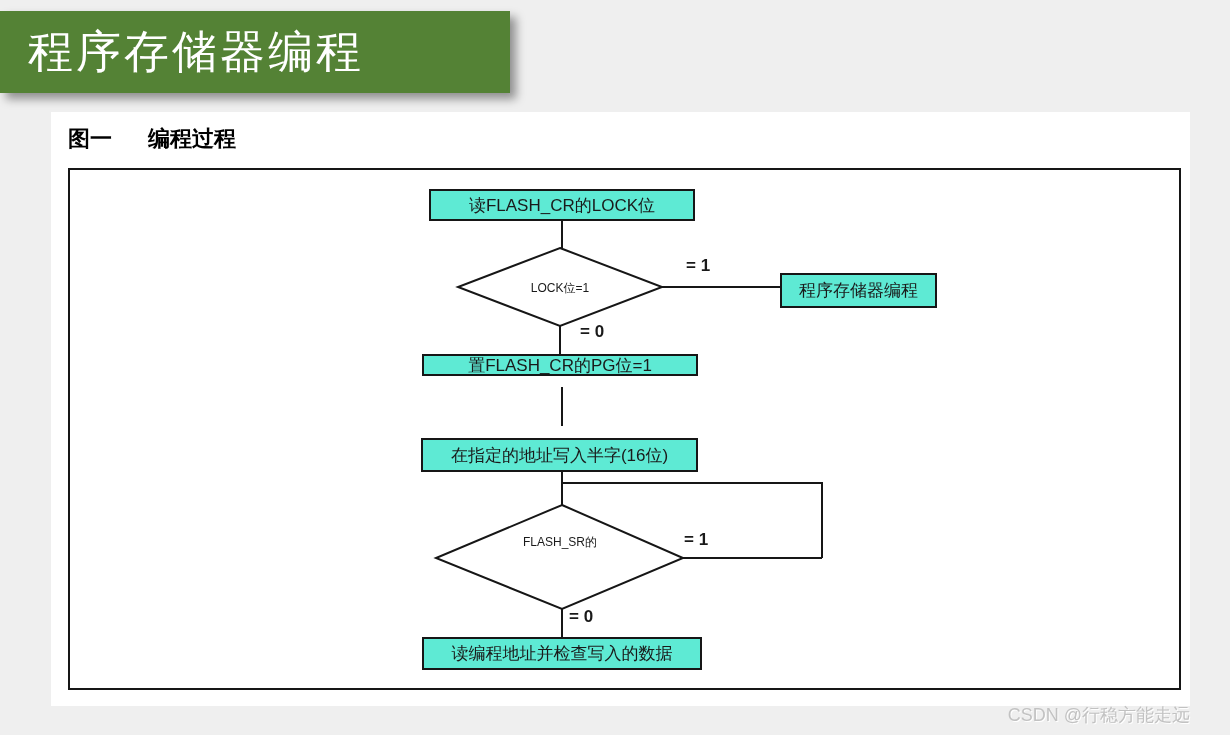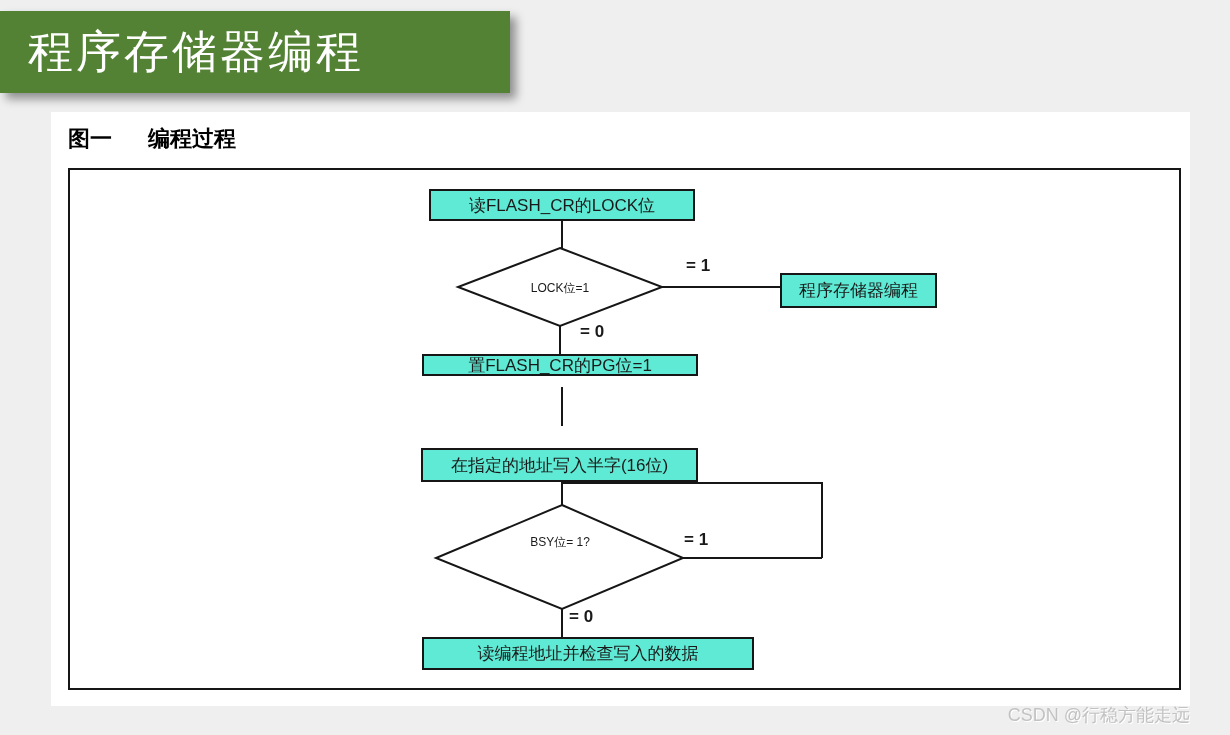--- a/index.html
+++ b/index.html
@@ -128,25 +128,25 @@
 <div class="dlabel" style="left:460px; top:277px; width:200px">LOCK位=1</div>
 
 <div class="blabel" style="left:686px; top:256px">= 1</div>
 
 <div class="node" style="left:780px; top:273px; width:157px; height:35px">程序存储器编程</div>
 
 <div class="blabel" style="left:580px; top:322px">= 0</div>
 
 <div class="node" style="left:422px; top:354px; width:276px; height:22px">置FLASH_CR的PG位=1</div>
 
-<div class="node" style="left:421px; top:448px; width:277px; height:34px">在指定的地址写入半字(16位)</div>
+<div class="node" style="left:421px; top:438px; width:277px; height:34px">在指定的地址写入半字(16位)</div>
 
 <div class="dlabel" style="left:440px; top:531px; width:240px">
-  <div>BSY位= 1?</div>
+  <div>FLASH_SR的</div>
 </div>
 
 <div class="blabel" style="left:684px; top:530px">= 1</div>
 
 <div class="blabel" style="left:569px; top:607px">= 0</div>
 
-<div class="node" style="left:422px; top:637px; width:332px; height:33px">读编程地址并检查写入的数据</div>
+<div class="node" style="left:422px; top:637px; width:280px; height:33px">读编程地址并检查写入的数据</div>
 
 <div class="abs watermark">CSDN @行稳方能走远</div>
 
 </body></html>

